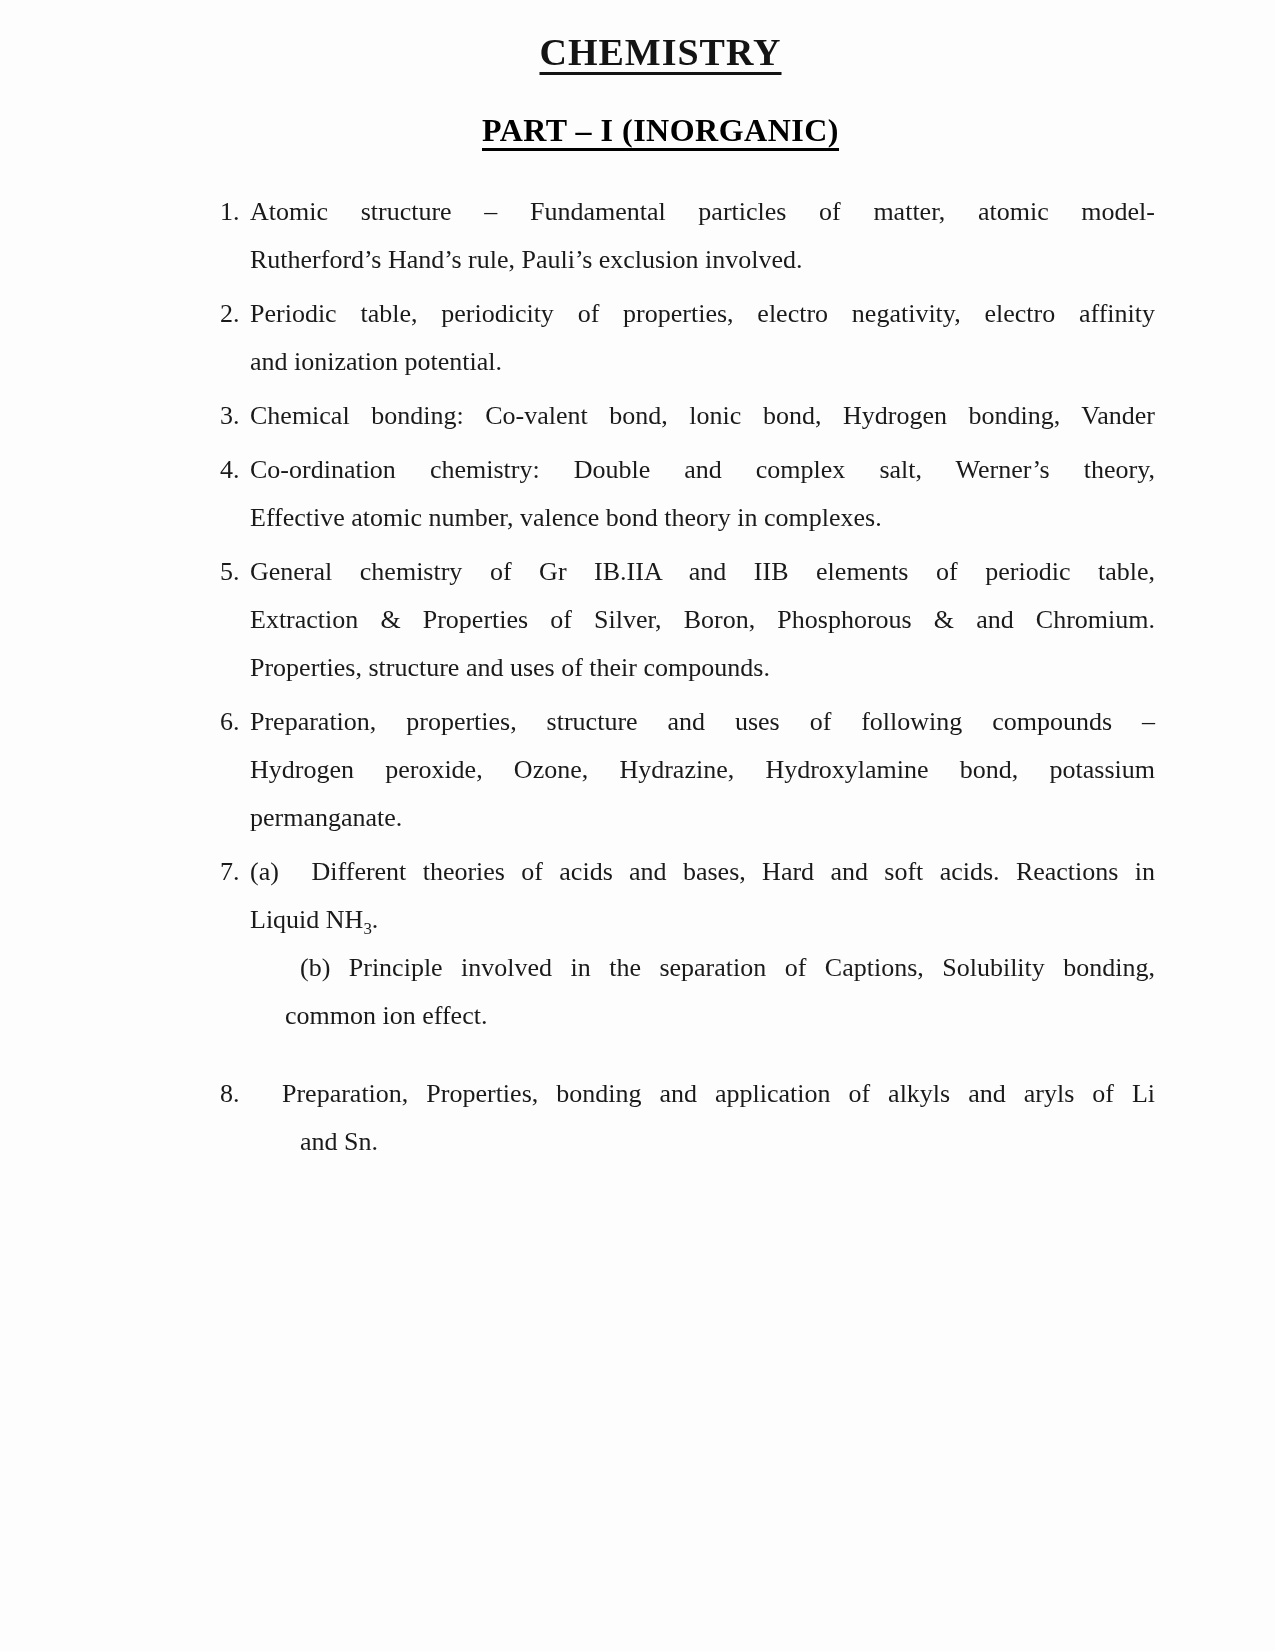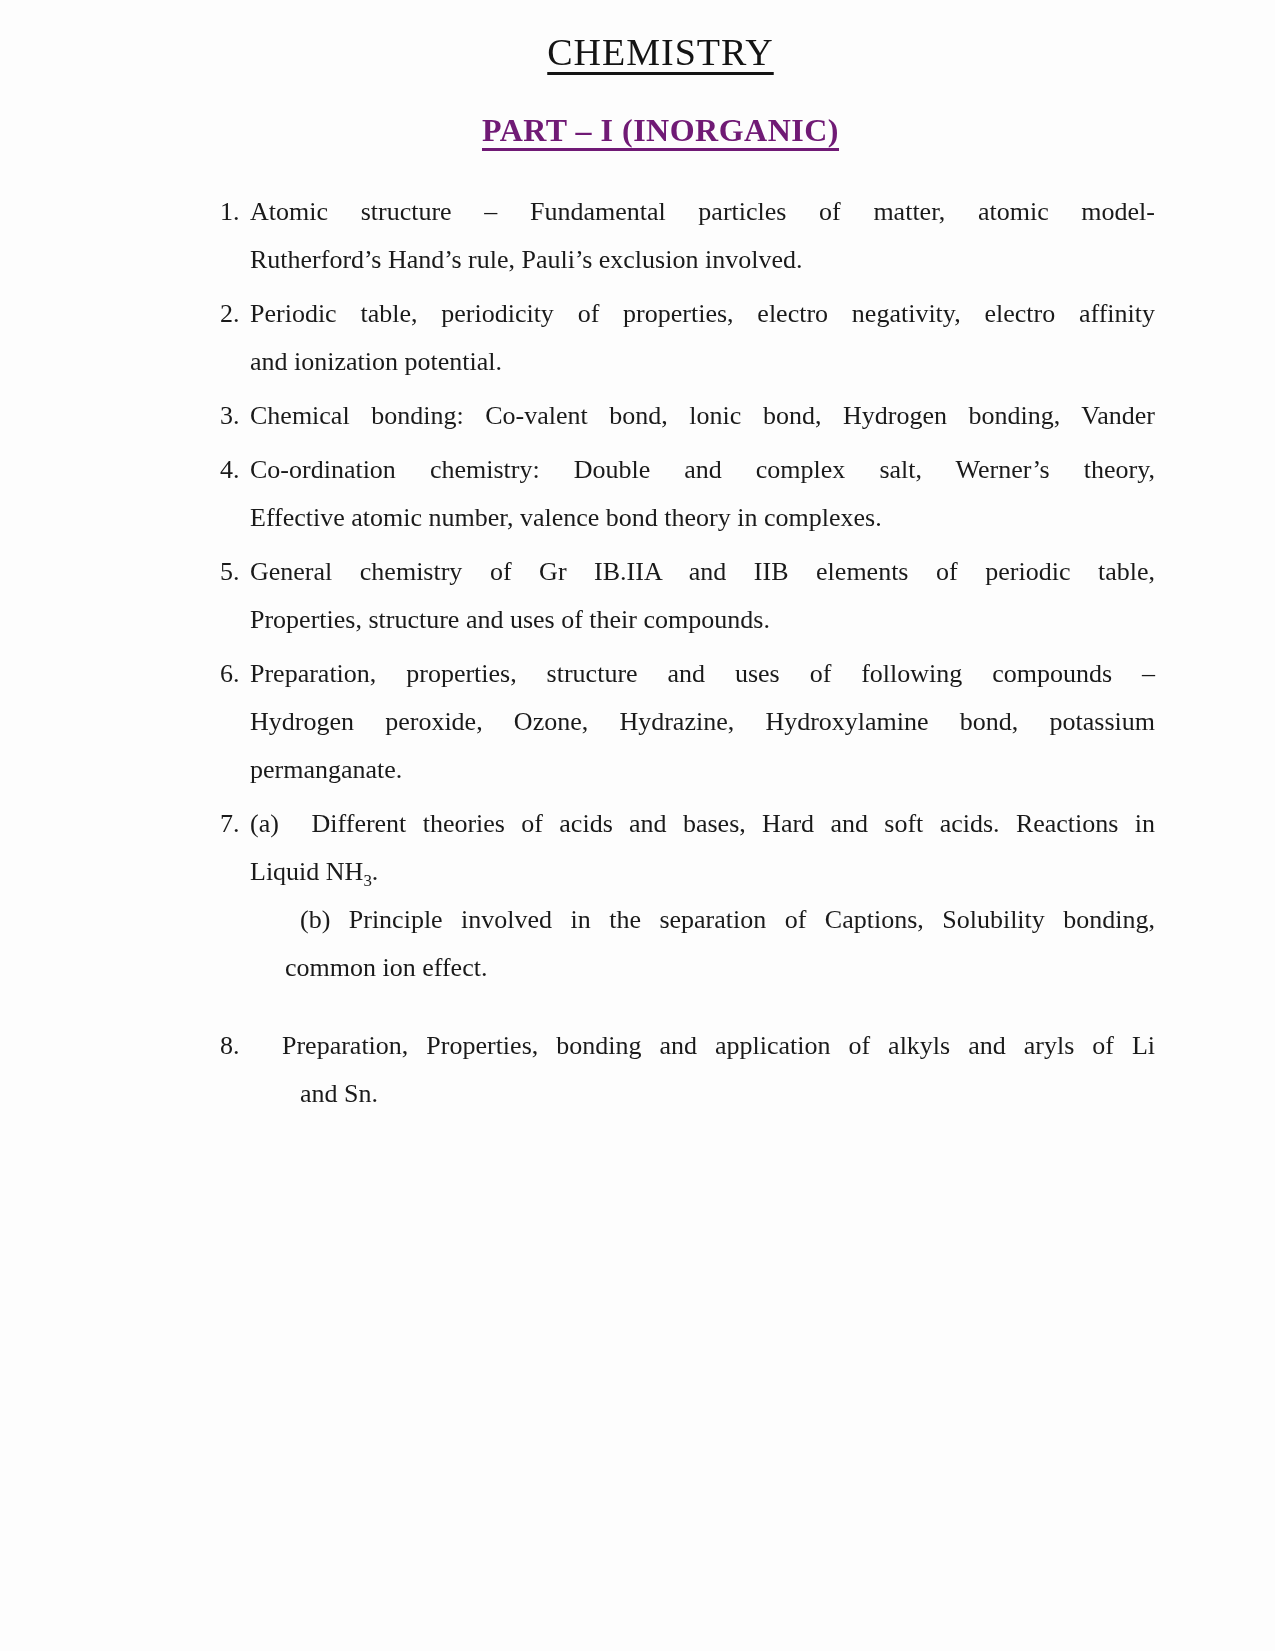--- a/index.html
+++ b/index.html
@@ -9,29 +9,29 @@
     background:#fdfdfd;
     box-sizing:border-box;
     font-family:"Liberation Serif","DejaVu Serif",serif;
     color:#1a1a1a;
     overflow:hidden;
   }
   h1.doc-title {
     margin:0; padding:30px 0 0 46px;
     text-align:center;
     font-size:38px; line-height:44px;
-    font-weight:normal; letter-spacing:1px;
+    font-weight:bold; letter-spacing:1px;
     color:#141414;
   }
   h2.doc-subtitle {
     margin:36px 0 0; padding-left:46px;
     text-align:center;
     font-size:32px; line-height:40px;
     font-weight:bold; letter-spacing:0.5px;
-    color:#701a75;
+    color:#000000;
   }
   .u {
     text-decoration:underline;
     text-decoration-thickness:3px;
     text-underline-offset:7px;
   }
   .list {
     margin-top:38px;
     padding-left:220px;
     padding-right:120px;
@@ -89,20 +89,21 @@
       <div class="body">
         <div class="line just">Co-ordination chemistry: Double and complex salt, Werner’s theory,</div>
         <div class="line">Effective atomic number, valence bond theory in complexes.</div>
       </div>
     </div>
 
     <div class="item">
       <span class="marker">5.</span>
       <div class="body">
         <div class="line just">General chemistry of Gr IB.IIA and IIB elements of periodic table,</div>
+        <div class="line just">Extraction &amp; Properties of Silver, Boron, Phosphorous &amp; and Chromium.</div>
         <div class="line">Properties, structure and uses of their compounds.</div>
       </div>
     </div>
 
     <div class="item">
       <span class="marker">6.</span>
       <div class="body">
         <div class="line just">Preparation, properties, structure and uses of following compounds –</div>
         <div class="line just">Hydrogen peroxide, Ozone, Hydrazine, Hydroxylamine bond, potassium</div>
         <div class="line">permanganate.</div>

